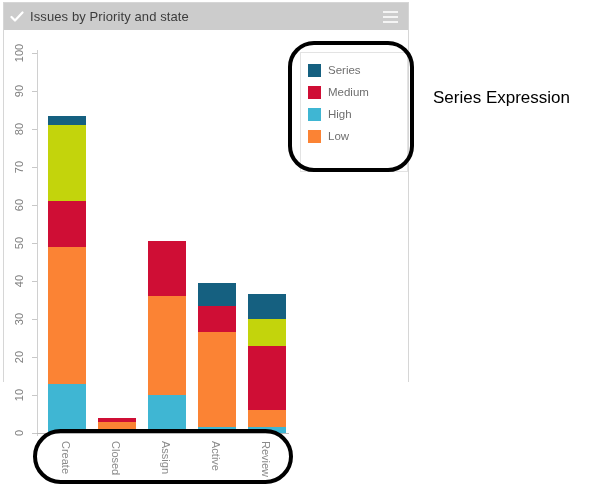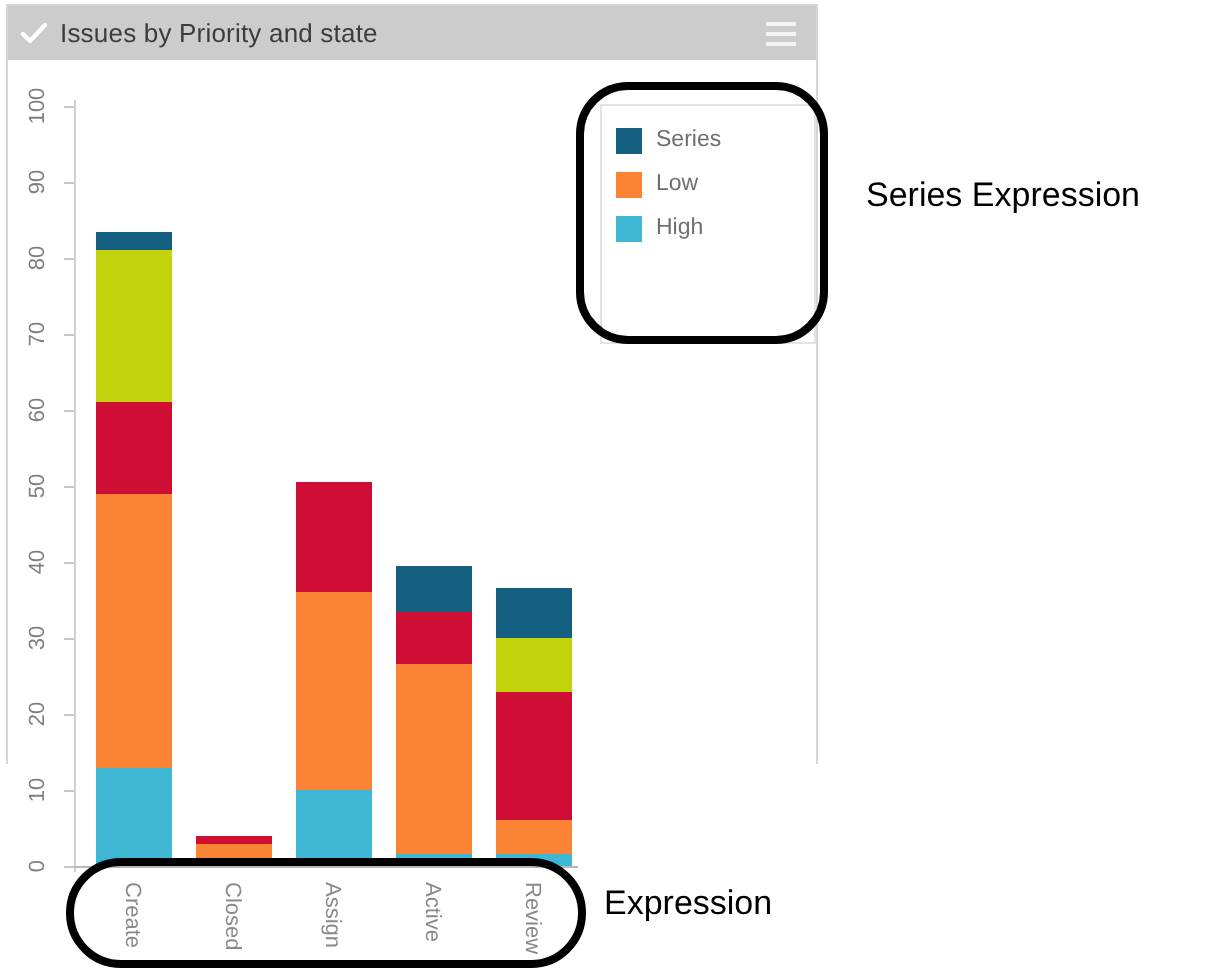--- a/index.html
+++ b/index.html
@@ -295,32 +295,35 @@
           </div>
         </div>
 
       <div class="legend">
         <div id="legend-items">
             <div class="legend-item">
               <span class="legend-swatch" style="background: rgb(21, 96, 128);"></span>
               <span class="legend-label">Series</span>
             </div>
             <div class="legend-item">
-              <span class="legend-swatch" style="background: rgb(251, 131, 52);"></span>
-              <span class="legend-label">Low</span>
+              <span class="legend-swatch" style="background: rgb(207, 14, 53);"></span>
+              <span class="legend-label">Medium</span>
             </div>
             <div class="legend-item">
               <span class="legend-swatch" style="background: rgb(63, 182, 211);"></span>
               <span class="legend-label">High</span>
             </div>
+            <div class="legend-item">
+              <span class="legend-swatch" style="background: rgb(251, 131, 52);"></span>
+              <span class="legend-label">Low</span>
+            </div>
           </div>
       </div>
 
     </div>
   </div>
 
   <div class="annot-ellipse" id="annot-legend-ring"></div>
   <div class="annot-ellipse" id="annot-xaxis-ring"></div>
 
   <div class="annot-text" id="annot-series-text">Series Expression</div>
-  <div class="annot-text" id="annot-expr-text">Expression</div>
 
 </div>
 
 </body></html>

